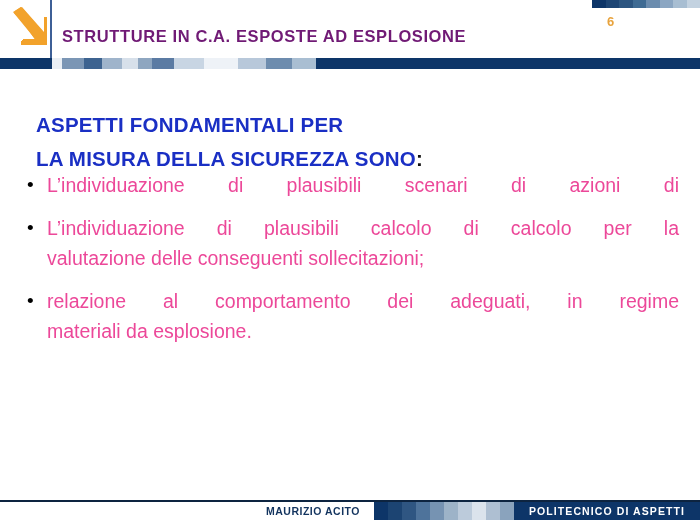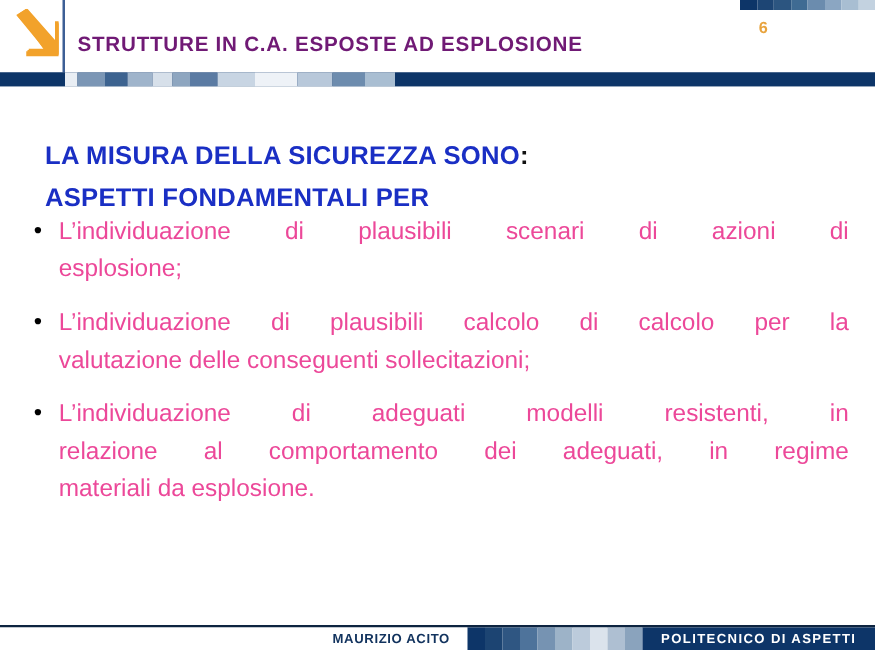--- a/index.html
+++ b/index.html
@@ -250,46 +250,44 @@
     <i style="background: rgb(238, 242, 247); width: 34px; flex: 0 0 34px;"></i>
     <i style="background: rgb(184, 200, 218); width: 28px; flex: 0 0 28px;"></i>
     <i style="background: rgb(109, 140, 174); width: 26px; flex: 0 0 26px;"></i>
     <i style="background: rgb(169, 190, 210); width: 24px; flex: 0 0 24px;"></i>
     <i style="background: rgb(13, 53, 104); width: 384px; flex: 0 0 384px;"></i>
   </div>
 
 <div class="body-area">
 
   <div class="lead-heading">
+    <div>ASPETTI FONDAMENTALI PER</div>
     <div><span>LA MISURA DELLA SICUREZZA SONO</span><span class="tail">:</span></div>
-    <div>ASPETTI FONDAMENTALI PER</div>
   </div>
 
   <div class="bullets">
 
     <div class="bullet-row">
       <div class="bullet-dot">•</div>
       <div class="bullet-text">
         <span class="jline">L’individuazione di plausibili scenari di azioni di</span>
-        <span class="lastline">esplosione;</span>
       </div>
     </div>
 
     <div class="bullet-row">
       <div class="bullet-dot">•</div>
       <div class="bullet-text">
         <span class="jline">L’individuazione di plausibili calcolo di calcolo per la</span>
         <span class="lastline">valutazione delle conseguenti sollecitazioni;</span>
       </div>
     </div>
 
     <div class="bullet-row">
       <div class="bullet-dot">•</div>
       <div class="bullet-text">
-        <span class="jline">L’individuazione di adeguati modelli resistenti, in</span>
         <span class="jline">relazione al comportamento dei adeguati, in regime</span>
         <span class="lastline">materiali da esplosione.</span>
       </div>
     </div>
 
   </div>
 </div>
 
 <div class="footer">
   <div class="footer-hairline"></div>

